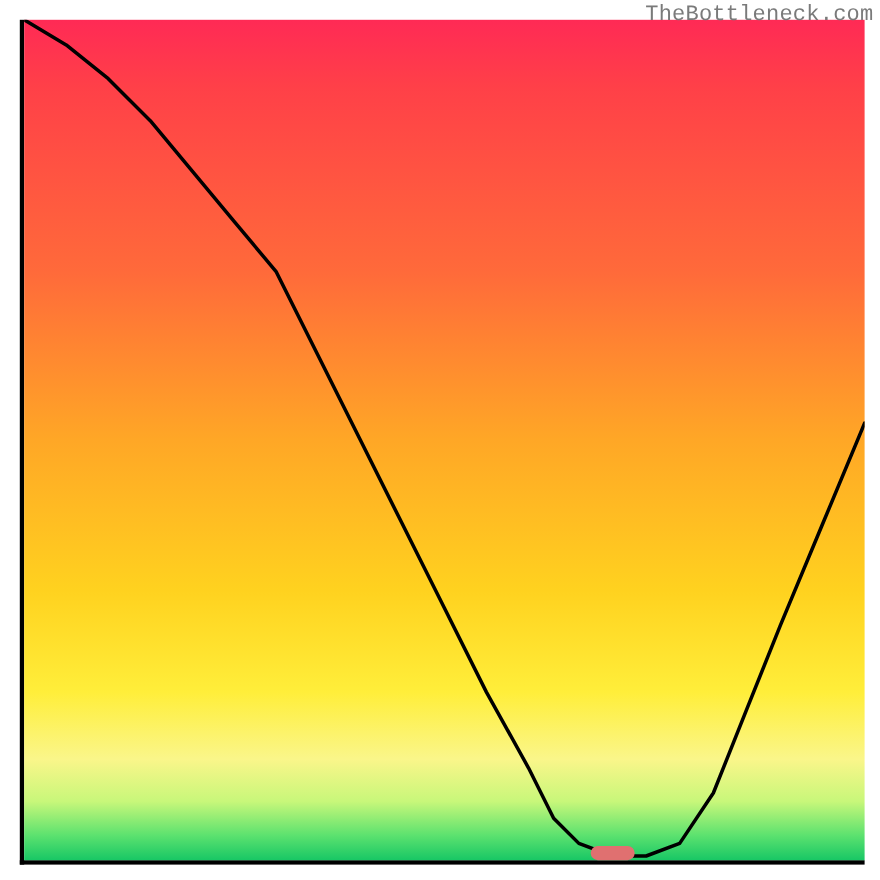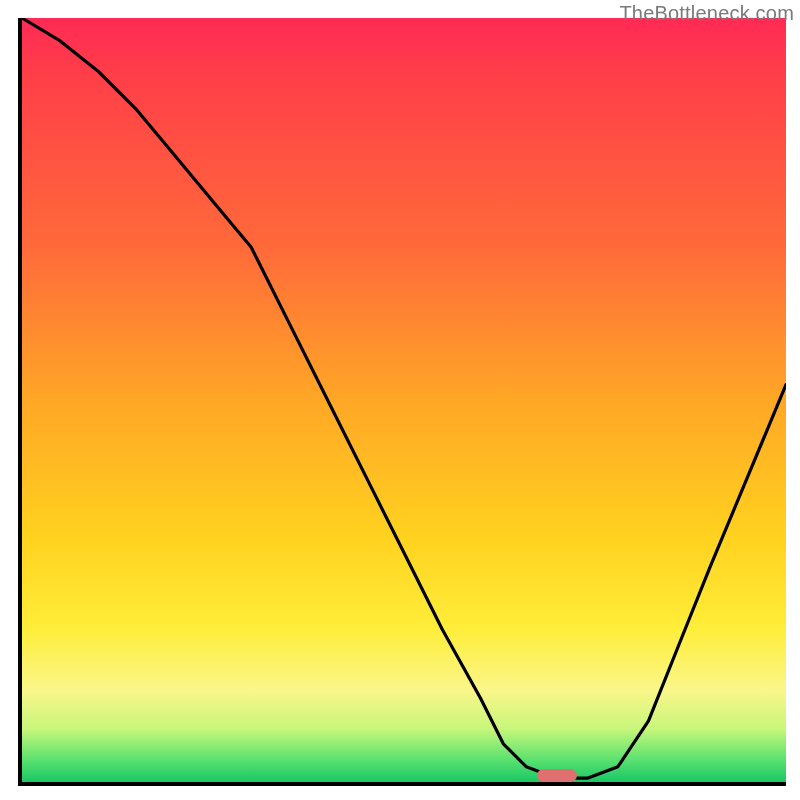--- a/index.html
+++ b/index.html
@@ -61,21 +61,21 @@
     border-radius: 7px;
   }
   .attribution {
     position: absolute;
     right: 6px;
     top: 2px;
     color: #7a7a7a;
     font-size: 20px;
     letter-spacing: 0.2px;
     font-weight: 500;
-    font-family: Liberation Sans, sans-serif;
+    font-family: Liberation Mono, monospace;
   }
 </style>
 </head>
 <body>
 
 <div class="chart-wrap">
 
   <div class="plot-area">
     <div class="gradient"></div>
 

